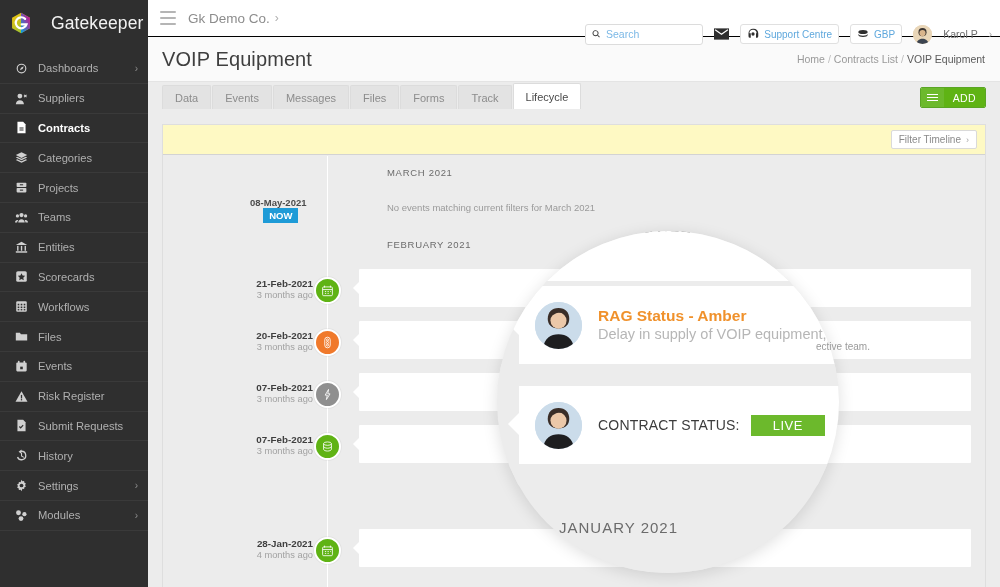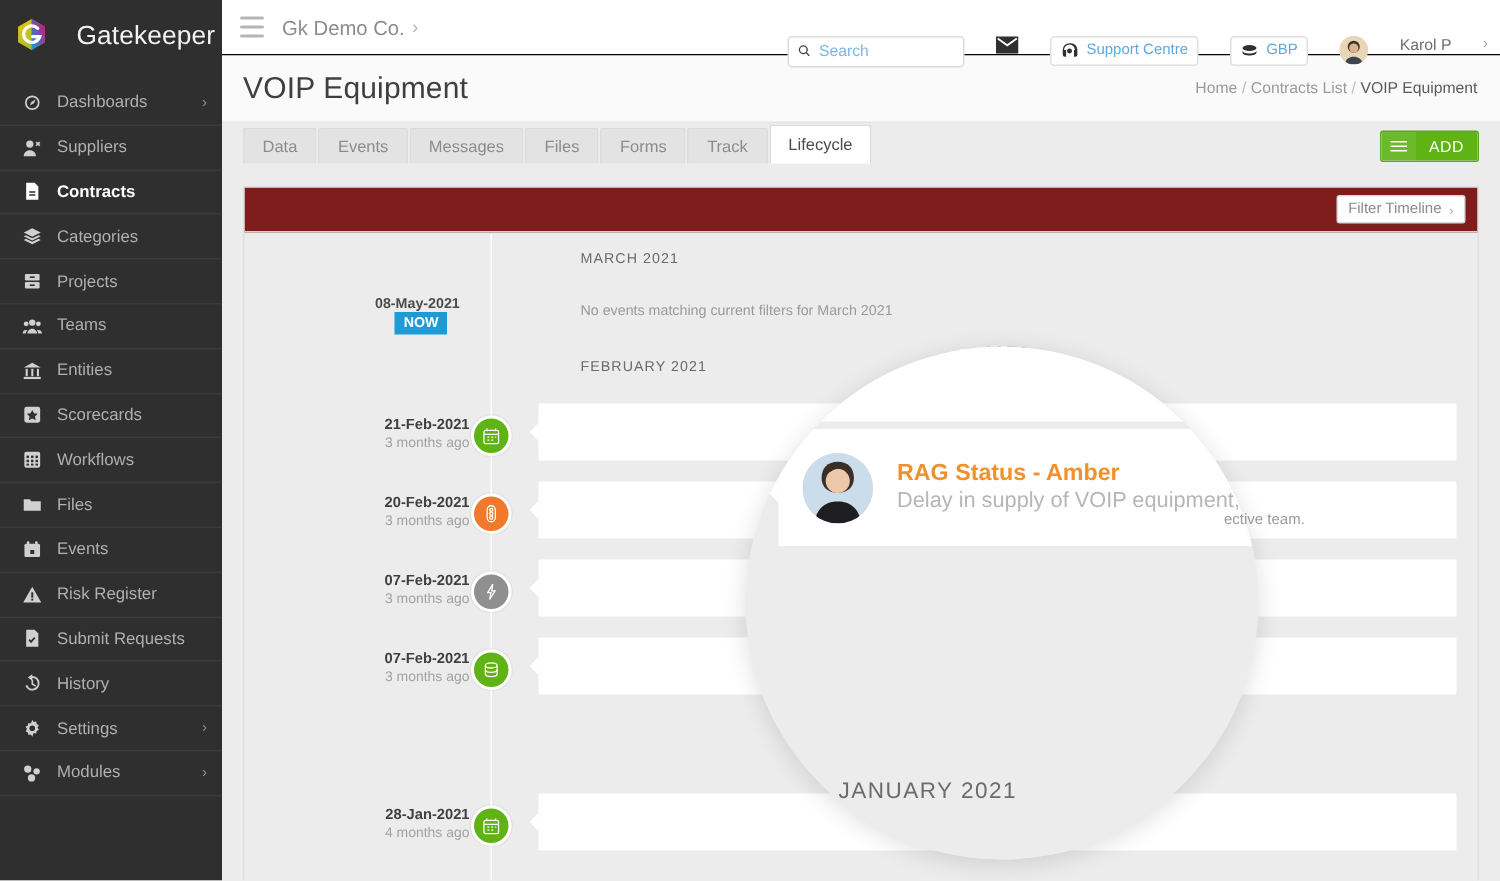--- a/index.html
+++ b/index.html
@@ -53,21 +53,21 @@
 
   .topbar {
     height: 37px; background: #fff; display: flex; align-items: center;
     border-bottom: 1px solid #000000; padding: 0 8px 0 12px;
   }
   .hamburger { width: 16px; height: 14px; display: flex; flex-direction: column;
     justify-content: space-between; margin-right: 12px; }
   .hamburger i { display: block; height: 1.6px; background: #b5b5b5; border-radius: 1px; }
   .org { font-size: 13.5px; color: #8c8c8c; }
   .org-caret { font-size: 12px; color: #b0b0b0; margin-left: 5px; }
-  .top-right { margin-left: auto; display: flex; gap: 21px; margin-top: 32px; }
+  .top-right { margin-left: auto; display: flex; align-items: center; gap: 11px; margin-top: 32px; }
 
   .search-box {
     width: 118px; height: 21px; border: 1px solid #dcdcdc; border-radius: 3px;
     display: flex; align-items: center; padding: 0 6px; background: #fff;
   }
   .search-box svg { width: 10px; height: 10px; fill: #3b3b3b; margin-right: 5px; }
   .search-box input {
     border: 0; outline: 0; font-size: 10.5px; color: #5fa8dd; width: 100%;
     font-family: "Liberation Sans", sans-serif; background: transparent;
   }
@@ -120,21 +120,21 @@
   .addbtn .rhs { background: #5fb314; color: #fff; font-size: 10.5px; display: flex;
     align-items: center; padding: 0 9px; letter-spacing: .4px; }
 
   
   .panel {
     position: absolute; left: 14px; right: 14px; top: 124px; bottom: 0;
     background: #ececec; border: 1px solid #dedede; border-bottom: none;
     overflow: hidden;
   }
   .panel-top {
-    height: 30px; background: #7f1d1d; border-bottom: 1px solid #d3d3d3;
+    height: 30px; background: #fef9c3; border-bottom: 1px solid #d3d3d3;
     display: flex; align-items: center; justify-content: flex-end; padding-right: 8px;
   }
   .filter-btn {
     height: 19px; background: #fff; border: 1px solid #dadada; border-radius: 2px;
     display: flex; align-items: center; padding: 0 7px; gap: 5px;
     font-size: 10px; color: #8a8a8a;
   }
   .filter-btn .cv { font-size: 9px; color: #a8a8a8; }
 
   .timeline { position: absolute; left:0; right:0; top: 31px; bottom: 0;
@@ -622,20 +622,35 @@
             </svg>
           </div>
           <div>
             <div class="ltitle-amber">RAG Status - Amber</div>
             <div class="lsub">Delay in supply of VOIP equipment, to b</div>
           </div>
         </div>
 
         <div class="lens-band" style="top:133px;height:22px"></div>
 
+        <div class="lrow" style="top:155px">
+          <div class="lavatar">
+            <svg class="face" viewBox="0 0 48 48">
+              <rect width="48" height="48" fill="#cbdcea"></rect>
+              <path d="M24 6c7 0 11 4.5 11 11 0 6-4 10-11 10s-11-4-11-10C13 10.5 17 6 24 6z" fill="#3a2e28"></path>
+              <circle cx="24" cy="19" r="8.2" fill="#ecc8a8"></circle>
+              <path d="M16 11c3.5-4 13-4 16 1-2.5-1.5-9-2.5-13 1z" fill="#3a2e28"></path>
+              <path d="M8 48c1.5-11 8-15 16-15s14.5 4 16 15z" fill="#1e1e20"></path>
+            </svg>
+          </div>
+          <div style="display:flex;align-items:center">
+            <span class="lstatus-label">CONTRACT STATUS:</span>
+            <span class="live-badge">LIVE</span>
+          </div>
+        </div>
 
         <div class="lens-band" style="top:233px;height:22px"></div>
 
 
         <div class="lens-band" style="top:333px;height:30px"></div>
 
         <div class="lens-month" style="left:62px;top:288px">JANUARY 2021</div>
 
         <div class="lavatar" style="position:absolute;left:22px;top:295px;width:34px;height:34px">
           <svg class="face" viewBox="0 0 48 48">

